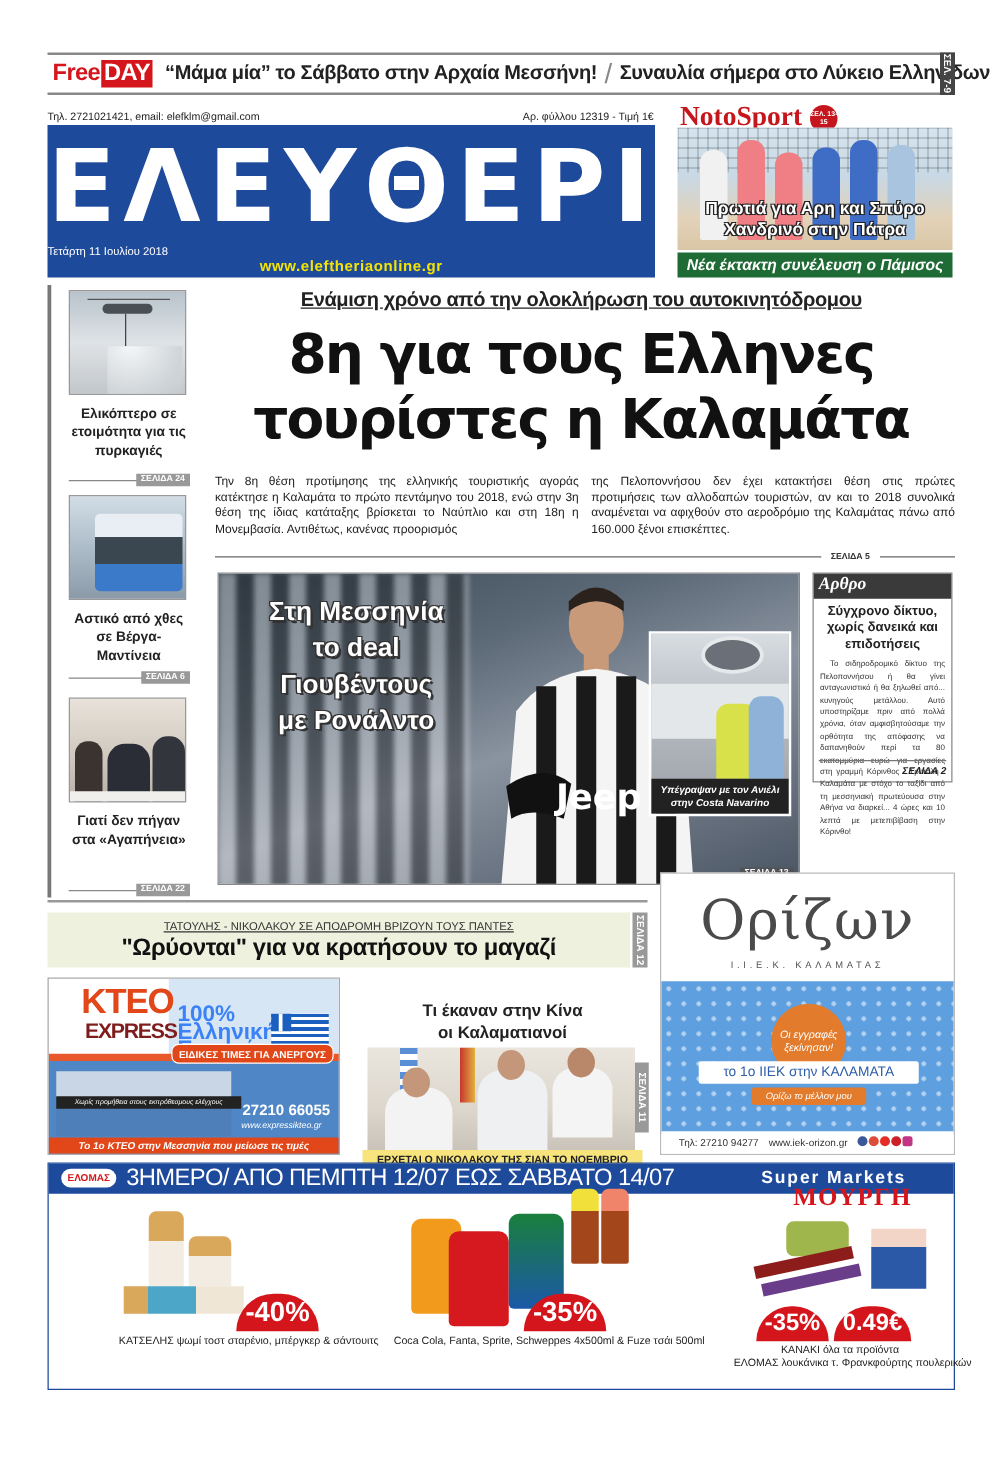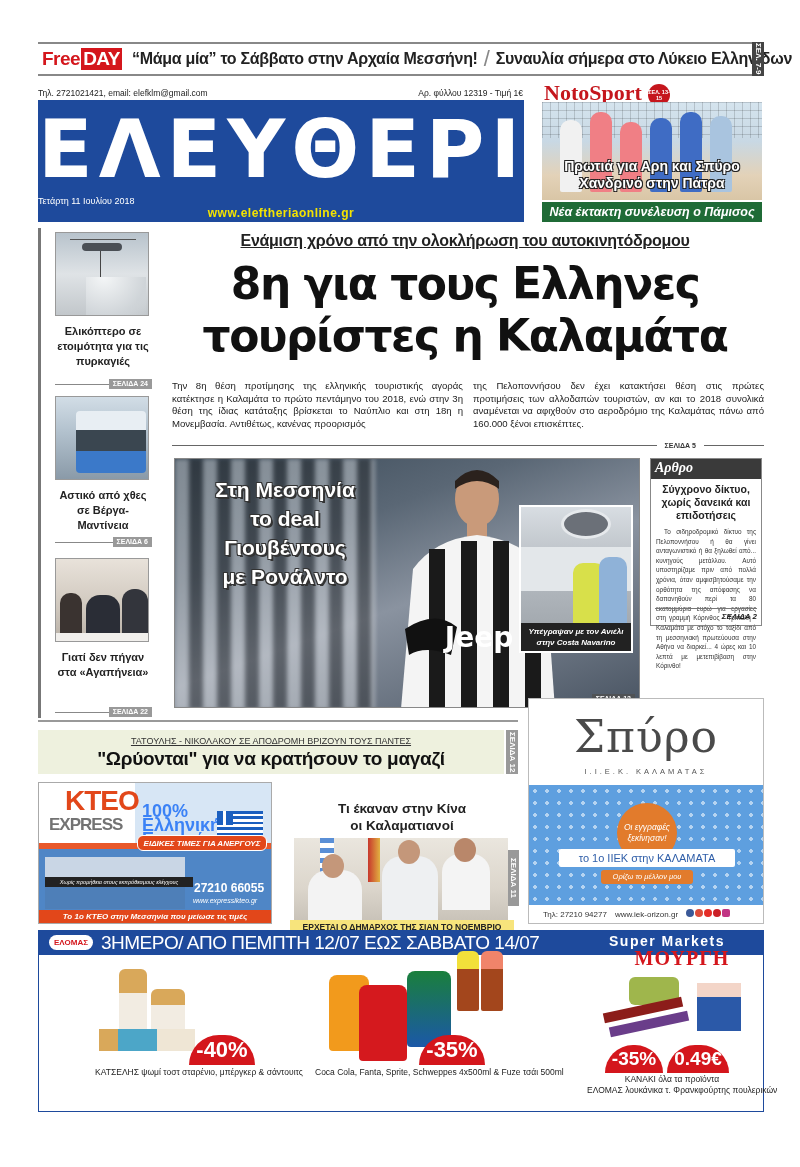--- a/index.html
+++ b/index.html
@@ -71,28 +71,28 @@
   .divider-h { left: 38px; top: 720px; width: 480px; height: 2px; background: #999; }
 
   
   .tatoulis { left: 38px; top: 730px; width: 466px; height: 44px; background: #eef1de; }
   .tat-kicker { position: absolute; top: 6px; width: 100%; text-align: center; font-size: 9px; text-decoration: underline; color: #333; }
   .tat-title { position: absolute; top: 18px; width: 100%; text-align: center; font-weight: bold; font-size: 19px; color: #111; letter-spacing: -0.3px; }
 
   
   .kteo { left: 38px; top: 782px; width: 234px; height: 142px; background: #ffffff; border: 1px solid #aaa; overflow: hidden; }
   .kteo-logo1 { position: absolute; left: 26px; top: 2px; color: #e2471a; font-weight: bold; font-size: 28px; font-family: "Liberation Sans Narrow", "Liberation Sans", sans-serif; letter-spacing: -1px; }
-  .kteo-logo2 { position: absolute; left: 10px; top: 32px; color: #737373; font-weight: bold; font-size: 17px; letter-spacing: -1px; }
+  .kteo-logo2 { position: absolute; left: 29px; top: 32px; color: #7f1d1d; font-weight: bold; font-size: 17px; letter-spacing: -1px; }
   .kteo-blue { position: absolute; left: 96px; top: 0; width: 138px; height: 60px; background: #d7e6f5; }
   .kteo-tag { position: absolute; left: 103px; top: 21px; color: #3b82f6; font-weight: bold; font-size: 18px; line-height: 14px; }
   .kteo-flag { position: absolute; left: 178px; top: 28px; width: 46px; height: 24px; background: repeating-linear-gradient(180deg, #1b5fbf 0 2.7px, #fff 2.7px 5.4px); }
   .kteo-flag::before { content: ""; position: absolute; left: 0; top: 0; width: 16px; height: 13.5px; background: #1b5fbf; }
   .kteo-flag::after { content: ""; position: absolute; left: 6px; top: 0; width: 3px; height: 13.5px; background: #fff; box-shadow: -5px 5px 0 -0.5px transparent; }
   .kteo-swoosh { position: absolute; left: 0; top: 60px; width: 234px; height: 82px; background: linear-gradient(180deg, #e8582a 0 6px, #4f86c6 6px 100%); }
-  .kteo-offer { position: absolute; left: 98px; top: 52px; width: 130px; height: 16px; background: #e2471a; color: #fff; font-size: 8px; font-style: italic; font-weight: bold; text-align: center; line-height: 16px; border-radius: 6px; border: 1px solid #fff; }
+  .kteo-offer { position: absolute; left: 98px; top: 52px; width: 130px; height: 16px; background: #e2471a; color: #fff; font-size: 8px; font-weight: bold; text-align: center; line-height: 16px; border-radius: 6px; border: 1px solid #fff; }
   .kteo-building { position: absolute; left: 6px; top: 74px; width: 140px; height: 52px; background: linear-gradient(180deg, #c9d6e5 0 40%, #4e7fb8 40% 100%); }
   .kteo-warn { position: absolute; left: 6px; top: 94px; width: 148px; height: 10px; background: #222; color: #fff; font-size: 5.5px; font-style: italic; text-align: center; line-height: 10px; }
   .kteo-phone { position: absolute; left: 155px; top: 98px; color: #fff; font-weight: bold; font-size: 12px; }
   .kteo-web { position: absolute; left: 154px; top: 114px; color: #fff; font-size: 7px; font-style: italic; }
   .kteo-bottom { position: absolute; left: 0; bottom: 0; width: 100%; height: 13px; background: #e2471a; color: #fff; font-size: 8px; font-weight: bold; font-style: italic; text-align: center; line-height: 13px; }
 
   
   .china { left: 284px; top: 796px; width: 236px; height: 142px; }
   .china-title { text-align: center; font-weight: bold; font-size: 13.5px; line-height: 17px; color: #222; margin-top: 4px; }
   .china-photo { position: absolute; left: 10px; top: 42px; width: 214px; height: 82px; background: linear-gradient(180deg, #eae6de 0%, #dcd6cc 60%, #c9c3b9 100%); overflow: hidden; }
@@ -287,26 +287,26 @@
   <div class="china-photo">
     <div style="position:absolute;left:26px;top:0;width:14px;height:50px;background:repeating-linear-gradient(180deg,#5a8fd6 0 5px,#fff 5px 10px);"></div>
     <div style="position:absolute;left:74px;top:0;width:12px;height:44px;background:linear-gradient(90deg,#c7372c,#e2b041);"></div>
     <div style="position:absolute;left:14px;top:32px;width:54px;height:50px;background:#f3f3f3;border-radius:20px 20px 0 0;"></div>
     <div style="position:absolute;left:88px;top:18px;width:56px;height:64px;background:#eef0f2;border-radius:20px 20px 0 0;"></div>
     <div style="position:absolute;left:148px;top:16px;width:48px;height:56px;background:#f4f4f4;border-radius:18px 18px 0 0;"></div>
     <div style="position:absolute;left:28px;top:16px;width:22px;height:24px;background:#c4977a;border-radius:50%;"></div>
     <div style="position:absolute;left:104px;top:2px;width:22px;height:24px;background:#c4977a;border-radius:50%;"></div>
     <div style="position:absolute;left:160px;top:0;width:22px;height:24px;background:#b9876a;border-radius:50%;"></div>
   </div>
-  <div class="china-cap">ΕΡΧΕΤΑΙ Ο ΔΗΜΑΡΧΟΣ ΤΗΣ ΣΙΑΝ ΤΟ ΝΟΕΜΒΡΙΟ</div>
+  <div class="china-cap">ΕΡΧΕΤΑΙ Ο ΝΙΚΟΛΑΚΟΥ ΤΗΣ ΣΙΑΝ ΤΟ ΝΟΕΜΒΡΙΟ</div>
 </div>
 <div class="abs side-tab" style="left:508px; top:850px; width:11px; height:56px; background:#999;">ΣΕΛΙΔΑ 11</div>
 
 <div class="abs orizon">
-  <div class="oriz-logo">Σπύρο</div>
+  <div class="oriz-logo">Ορίζων</div>
   <div class="oriz-sub">Ι.Ι.Ε.Κ. ΚΑΛΑΜΑΤΑΣ</div>
   <div class="oriz-pattern"></div>
   <div class="oriz-circle">Οι εγγραφές ξεκίνησαν!</div>
   <div class="oriz-banner">το 1ο ΙΙΕΚ στην ΚΑΛΑΜΑΤΑ</div>
   <div class="oriz-pill">Ορίζω το μέλλον μου</div>
   <div class="oriz-foot">
     <span>Τηλ: 27210 94277</span>
     <span>www.iek-orizon.gr</span>
     <span>
       <span class="soc" style="background:#3b5998"></span><span class="soc" style="background:#dd4b39"></span><span class="soc" style="background:#e52d27"></span><span class="soc" style="background:#cb2027"></span><span class="soc" style="background:#c13584;border-radius:2px"></span>

